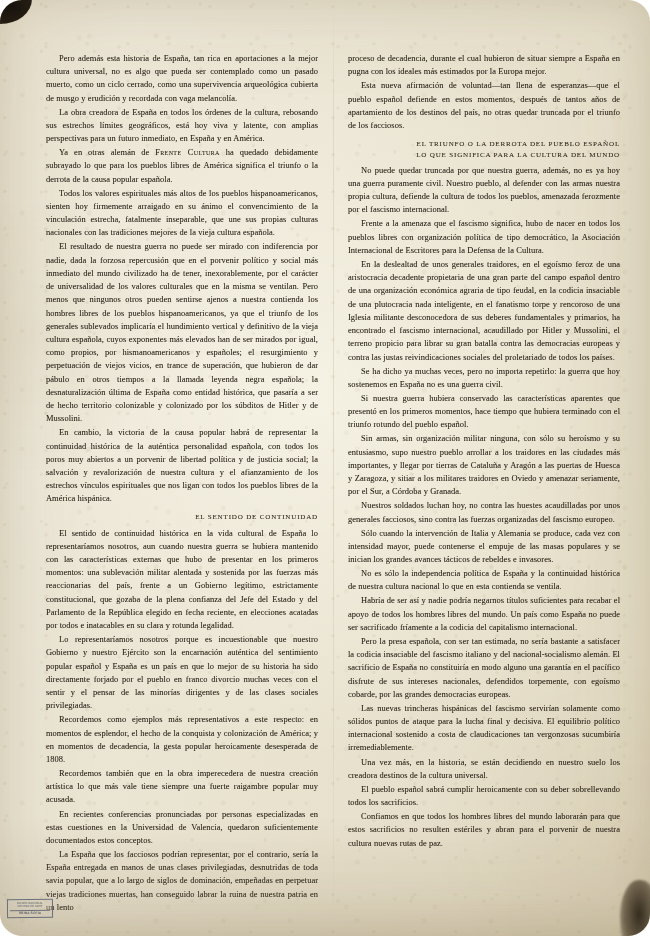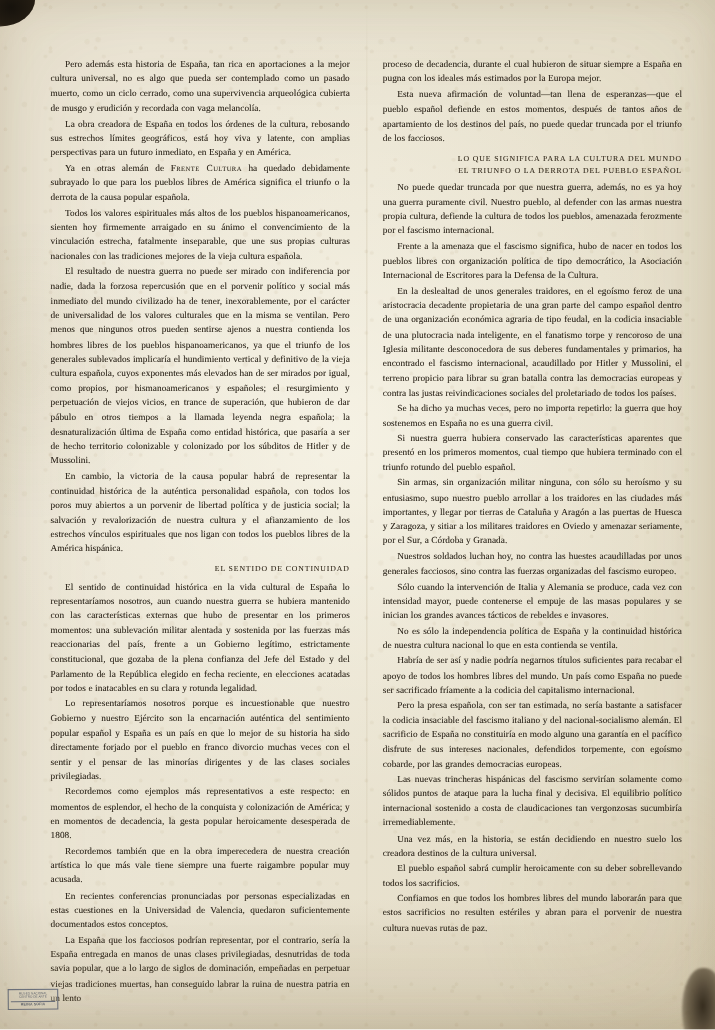--- a/index.html
+++ b/index.html
@@ -16,20 +16,21 @@
 
   
   #page {
     position: relative;
     width: 650px;
     height: 936px;
     background:
       radial-gradient(ellipse 70% 55% at 48% 42%, rgba(255,253,243,0.55) 0%, rgba(255,253,243,0) 72%),
       linear-gradient(105deg, #e9e2d0 0%, #ece6d6 16%, #eae4d2 42%, #e7e0cc 68%, #e3dbc4 100%);
     overflow: hidden;
+    border-radius: 22px;
   }
 
   
   #grain {
     position: absolute;
     inset: 0;
     pointer-events: none;
     background-image:
       radial-gradient(circle at 12% 18%, rgba(168,146,104,0.12) 0 1.5px, transparent 2px),
       radial-gradient(circle at 78% 9%,  rgba(168,146,104,0.10) 0 1.5px, transparent 2px),
@@ -195,32 +196,32 @@
       <p class="para">Recordemos como ejemplos más representativos a este respecto: en momentos de esplendor, el hecho de la conquista y colonización de América; y en momentos de decadencia, la gesta popular heroicamente desesperada de 1808.</p>
       <p class="para">Recordemos también que en la obra imperecedera de nuestra creación artística lo que más vale tiene siempre una fuerte raigambre popular muy acusada.</p>
       <p class="para">En recientes conferencias pronunciadas por personas especializadas en estas cuestiones en la Universidad de Valencia, quedaron suficientemente documentados estos conceptos.</p>
       <p class="para">La España que los facciosos podrían representar, por el contrario, sería la España entregada en manos de unas clases privilegiadas, desnutridas de toda savia popular, que a lo largo de siglos de dominación, empeñadas en perpetuar viejas tradiciones muertas, han conseguido labrar la ruina de nuestra patria en un lento</p>
 
     </div>
 
     <div class="column" id="col-right">
 
       <p class="para noindent">proceso de decadencia, durante el cual hubieron de situar siempre a España en pugna con los ideales más estimados por la Europa mejor.</p>
-      <p class="para">Esta nueva afirmación de voluntad—tan llena de esperanzas—que el pueblo español defiende en estos momentos, después de tantos años de apartamiento de los destinos del país, no puede quedar truncada por el triunfo de los facciosos.</p>
+      <p class="para">Esta nueva afirmación de voluntad—tan llena de esperanzas—que el pueblo español defiende en estos momentos, después de tantos años de apartamiento de los destinos del país, no otras quedar truncada por el triunfo de los facciosos.</p>
 
       <div class="section-heading">
+        <span class="hline">EL TRIUNFO O LA DERROTA DEL PUEBLO ESPAÑOL</span>
         <span class="hline">LO QUE SIGNIFICA PARA LA CULTURA DEL MUNDO</span>
-        <span class="hline">EL TRIUNFO O LA DERROTA DEL PUEBLO ESPAÑOL</span>
       </div>
 
       <p class="para">No puede quedar truncada por que nuestra guerra, además, no es ya hoy una guerra puramente civil. Nuestro pueblo, al defender con las armas nuestra propia cultura, defiende la cultura de todos los pueblos, amenazada ferozmente por el fascismo internacional.</p>
       <p class="para">Frente a la amenaza que el fascismo significa, hubo de nacer en todos los pueblos libres con organización política de tipo democrático, la Asociación Internacional de Escritores para la Defensa de la Cultura.</p>
       <p class="para">En la deslealtad de unos generales traidores, en el egoísmo feroz de una aristocracia decadente propietaria de una gran parte del campo español dentro de una organización económica agraria de tipo feudal, en la codicia insaciable de una plutocracia nada inteligente, en el fanatismo torpe y rencoroso de una Iglesia militante desconocedora de sus deberes fundamentales y primarios, ha encontrado el fascismo internacional, acaudillado por Hitler y Mussolini, el terreno propicio para librar su gran batalla contra las democracias europeas y contra las justas reivindicaciones sociales del proletariado de todos los países.</p>
       <p class="para">Se ha dicho ya muchas veces, pero no importa repetirlo: la guerra que hoy sostenemos en España no es una guerra civil.</p>
-      <p class="para">Si nuestra guerra hubiera conservado las características aparentes que presentó en los primeros momentos, cual tiempo que hubiera terminado con el triunfo rotundo del pueblo español.</p>
+      <p class="para">Si nuestra guerra hubiera conservado las características aparentes que presentó en los primeros momentos, hace tiempo que hubiera terminado con el triunfo rotundo del pueblo español.</p>
       <p class="para">Sin armas, sin organización militar ninguna, con sólo su heroísmo y su entusiasmo, supo nuestro pueblo arrollar a los traidores en las ciudades más importantes, y llegar por tierras de Cataluña y Aragón a las puertas de Huesca y Zaragoza, y sitiar a los militares traidores en Oviedo y amenazar seriamente, por el Sur, a Córdoba y Granada.</p>
       <p class="para">Nuestros soldados luchan hoy, no contra las huestes acaudilladas por unos generales facciosos, sino contra las fuerzas organizadas del fascismo europeo.</p>
       <p class="para">Sólo cuando la intervención de Italia y Alemania se produce, cada vez con intensidad mayor, puede contenerse el empuje de las masas populares y se inician los grandes avances tácticos de rebeldes e invasores.</p>
       <p class="para">No es sólo la independencia política de España y la continuidad histórica de nuestra cultura nacional lo que en esta contienda se ventila.</p>
       <p class="para">Habría de ser así y nadie podría negarnos títulos suficientes para recabar el apoyo de todos los hombres libres del mundo. Un país como España no puede ser sacrificado fríamente a la codicia del capitalismo internacional.</p>
       <p class="para">Pero la presa española, con ser tan estimada, no sería bastante a satisfacer la codicia insaciable del fascismo italiano y del nacional-socialismo alemán. El sacrificio de España no constituiría en modo alguno una garantía en el pacífico disfrute de sus intereses nacionales, defendidos torpemente, con egoísmo cobarde, por las grandes democracias europeas.</p>
       <p class="para">Las nuevas trincheras hispánicas del fascismo servirían solamente como sólidos puntos de ataque para la lucha final y decisiva. El equilibrio político internacional sostenido a costa de claudicaciones tan vergonzosas sucumbiría irremediablemente.</p>
       <p class="para">Una vez más, en la historia, se están decidiendo en nuestro suelo los creadora destinos de la cultura universal.</p>
       <p class="para">El pueblo español sabrá cumplir heroicamente con su deber sobrellevando todos los sacrificios.</p>
       <p class="para">Confiamos en que todos los hombres libres del mundo laborarán para que estos sacrificios no resulten estériles y abran para el porvenir de nuestra cultura nuevas rutas de paz.</p>

